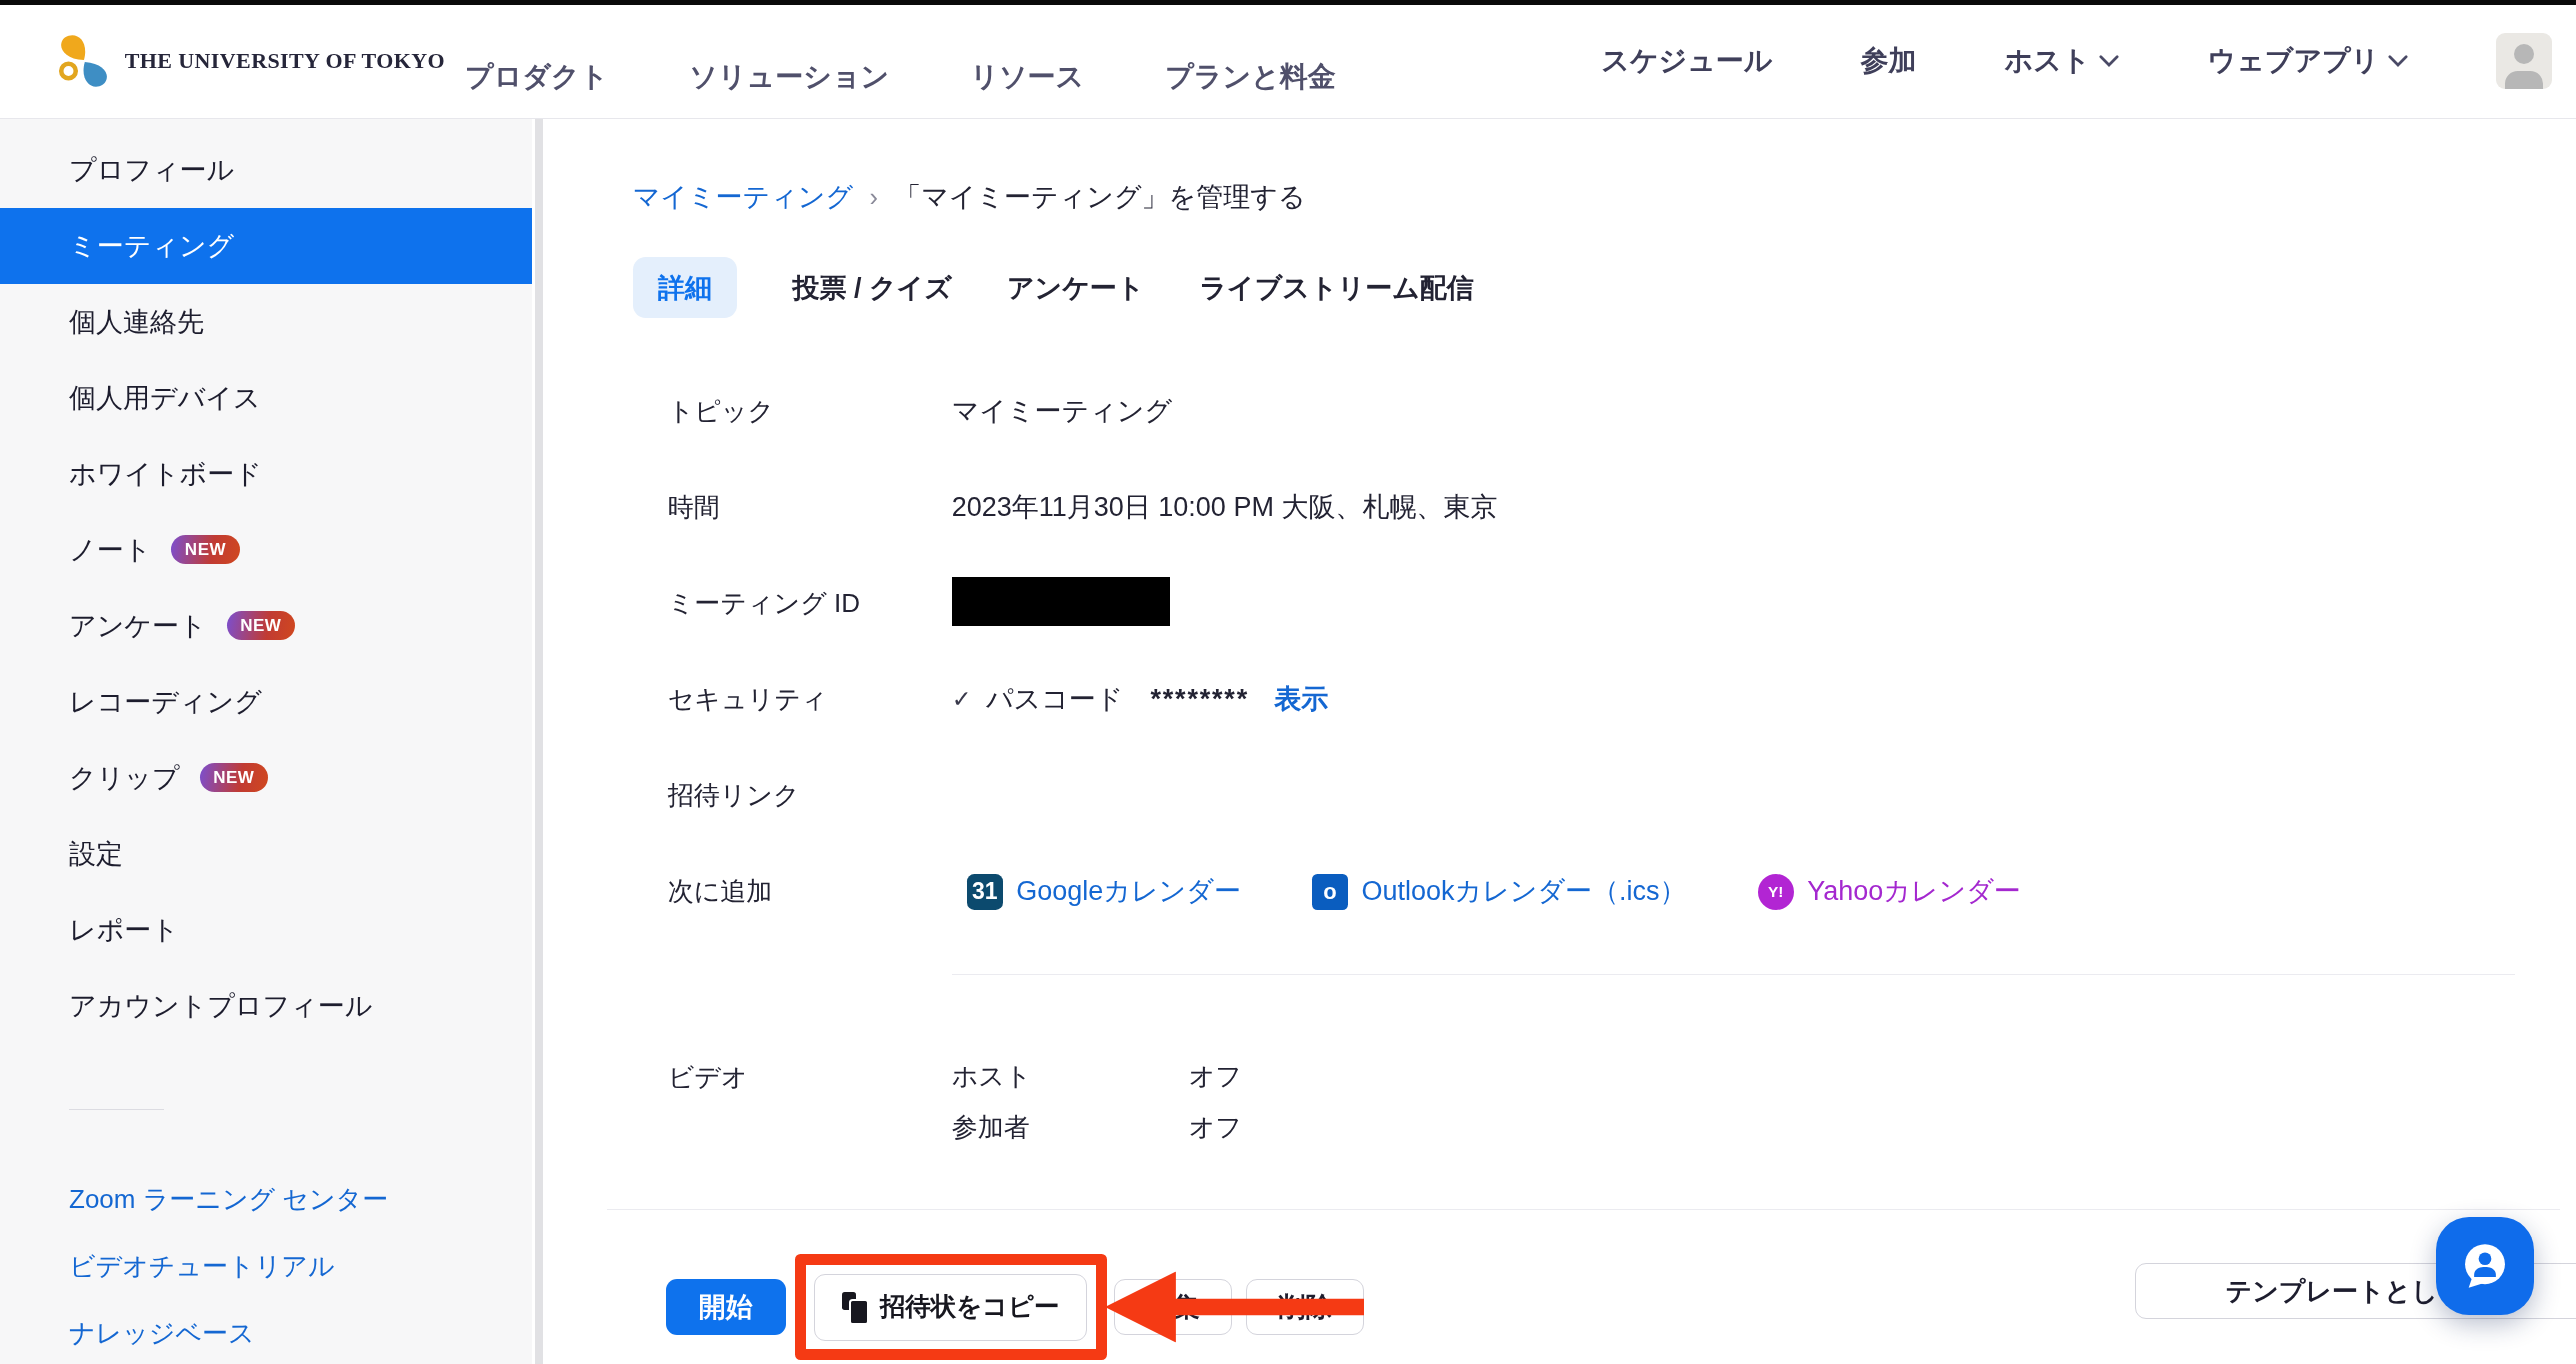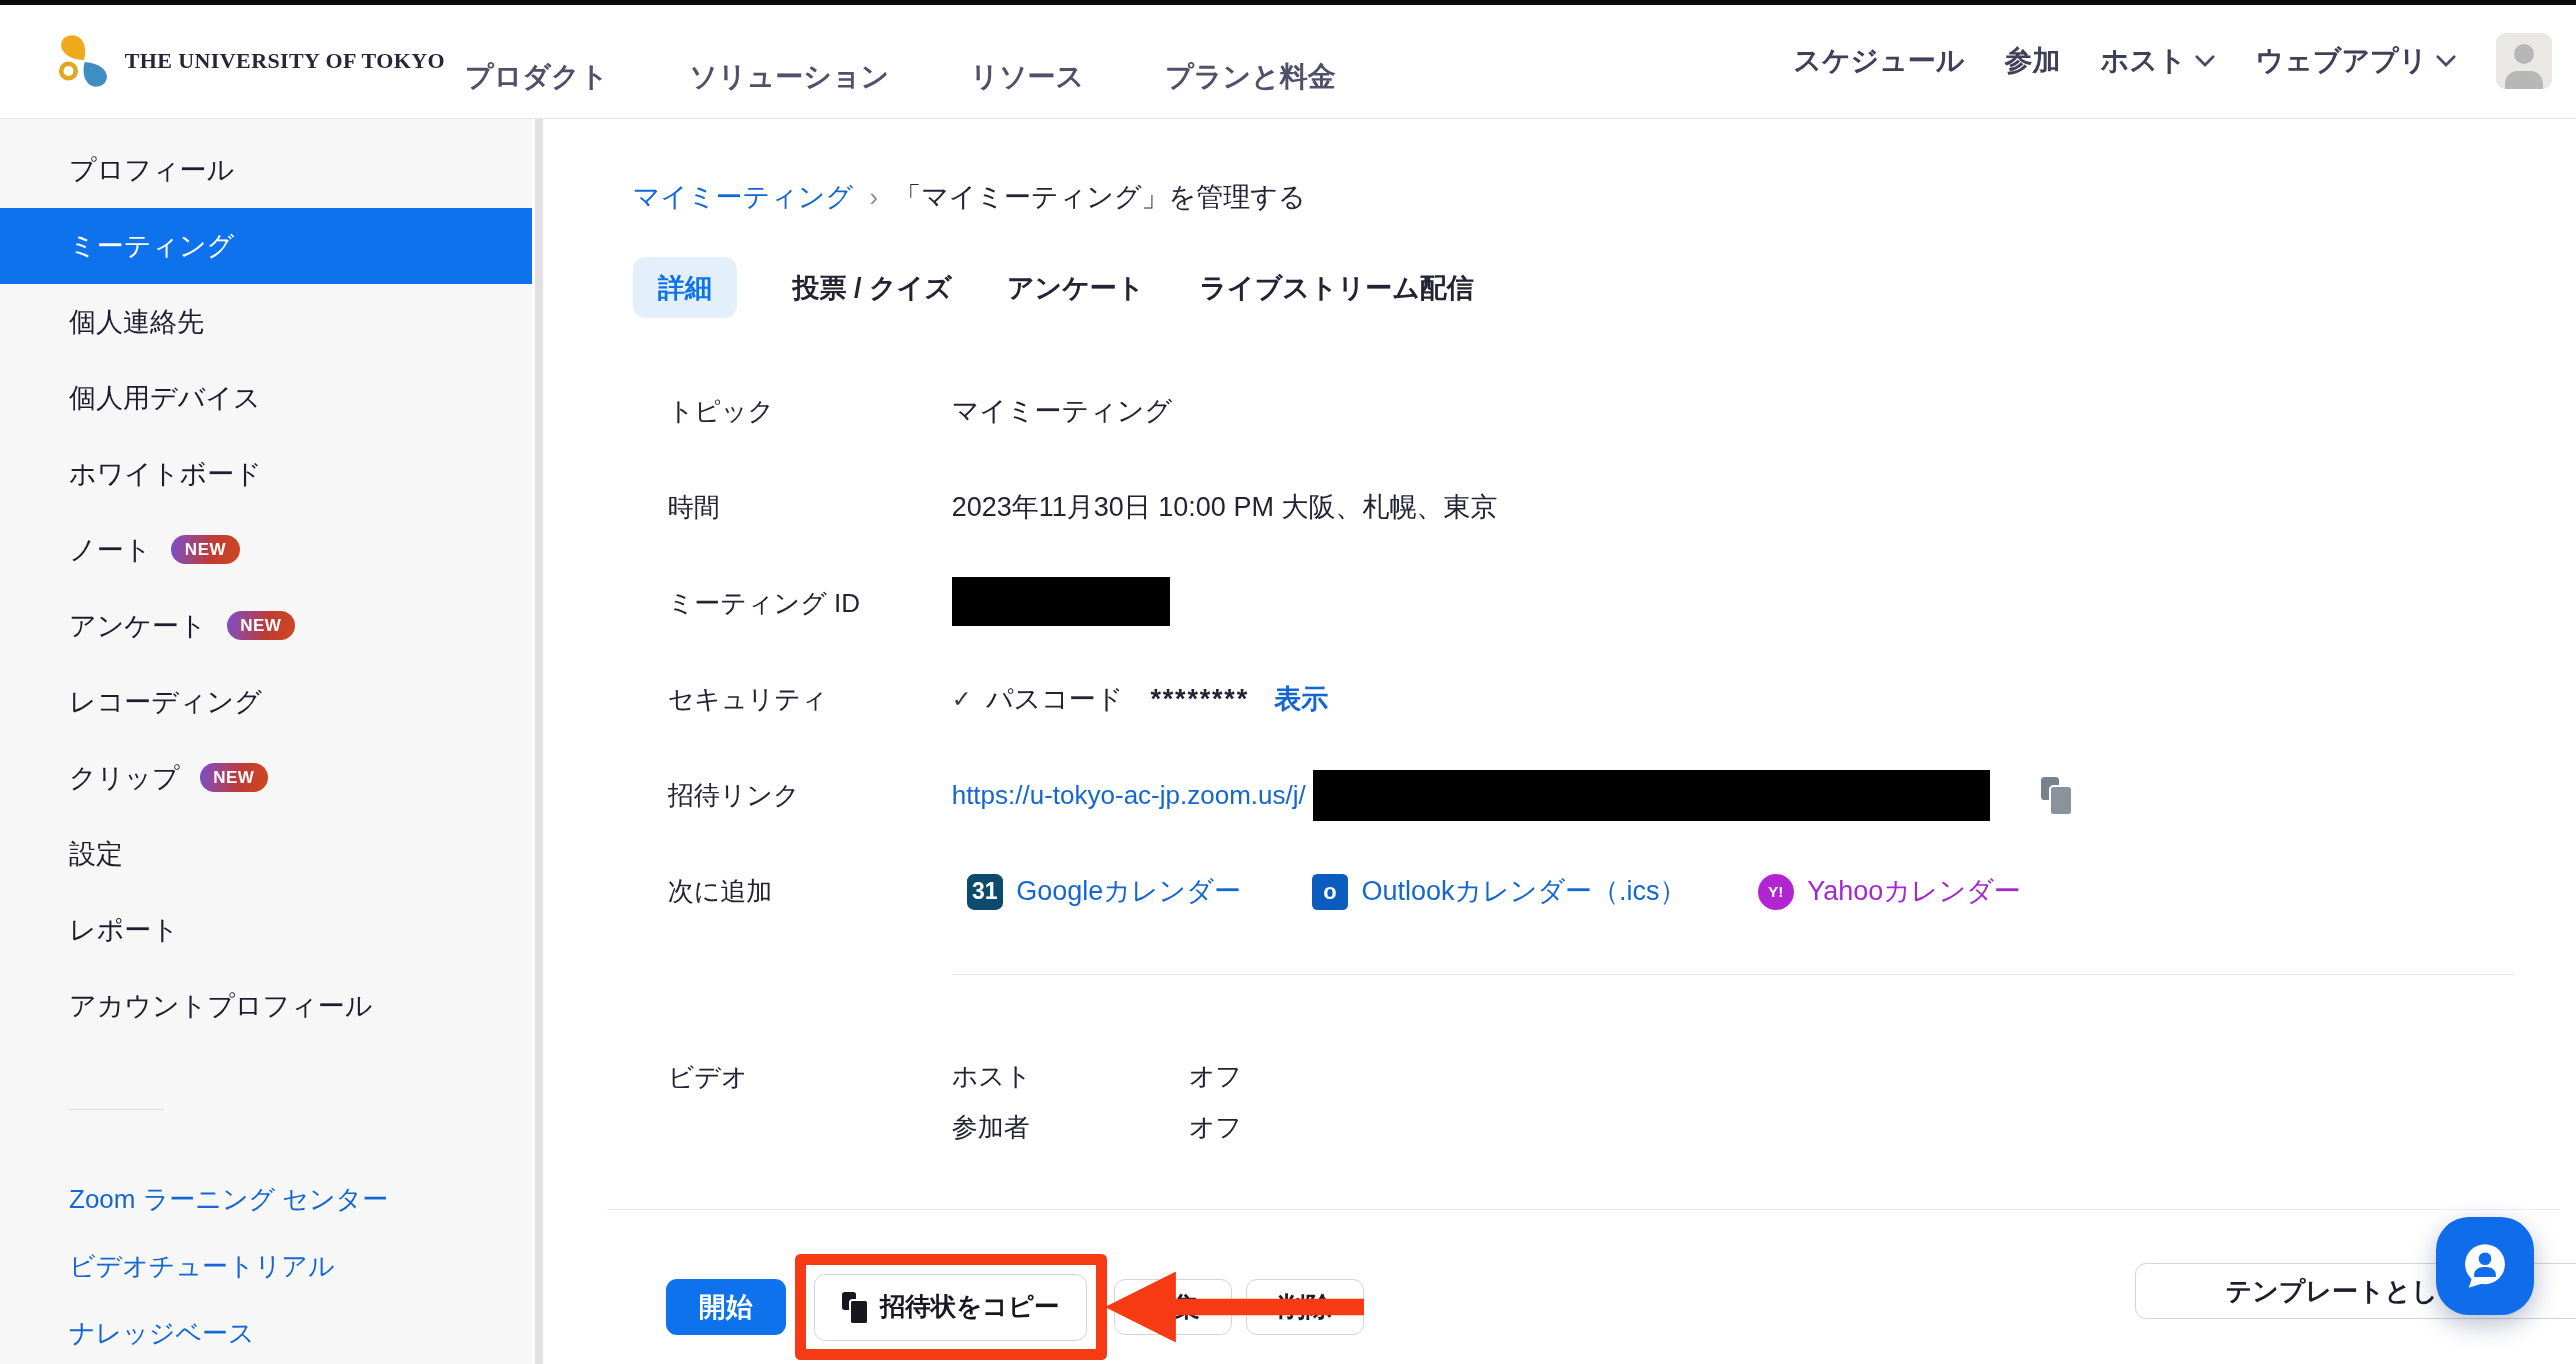--- a/index.html
+++ b/index.html
@@ -4,21 +4,21 @@
 <style>
   html,body{margin:0;padding:0;overflow:hidden;background:#fff;}
   body{width:2576px;height:1364px;position:relative;font-family:"Liberation Sans","DejaVu Sans",sans-serif;color:#232333;}
   .topbar{position:absolute;top:0;left:0;width:2576px;height:4.5px;background:#0a0a0a;z-index:20;}
   
   header{position:absolute;top:4.5px;left:0;width:2576px;height:114px;background:#fff;border-bottom:0.9px solid #e7e7ec;display:flex;align-items:center;box-sizing:border-box;padding-left:54px;z-index:10;text-align:right;}
   .logo{display:flex;align-items:center;cursor:pointer;}
   .logo-text{margin-left:12.7px;font-family:"Liberation Serif","DejaVu Serif",serif;font-size:22px;font-weight:600;color:#26263a;letter-spacing:0.4px;white-space:nowrap;}
   .nav-left{display:flex;align-items:center;margin-left:20px;gap:81px;margin-top:32px;}
   .nav-left span{font-size:28px;font-weight:600;color:#50506b;white-space:nowrap;cursor:pointer;}
-  .nav-right{display:flex;align-items:center;margin-left:auto;margin-right:23.6px;gap:40px;}
+  .nav-right{display:flex;align-items:center;margin-left:auto;margin-right:23.6px;gap:88px;}
   .nav-right .nr-item{display:flex;align-items:center;font-size:28px;font-weight:700;color:#3f3f5a;white-space:nowrap;cursor:pointer;}
   .caret{margin-left:9px;display:inline-block;}
   .avatar{width:56px;height:56px;border-radius:9px;background:#eae8e4;position:relative;overflow:hidden;cursor:pointer;}
   .avatar .head{position:absolute;left:50%;top:11px;transform:translateX(-50%);width:20px;height:20px;border-radius:50%;background:#b7b7b7;}
   .avatar .body{position:absolute;left:50%;bottom:-7.3px;transform:translateX(-50%);width:38px;height:25.4px;border-radius:12.7px 12.7px 0 0;background:#b7b7b7;}
   
   .shell{position:absolute;top:119px;left:0;right:0;bottom:0;display:flex;}
   .sidebar{width:532px;flex-shrink:0;background:#f7f7f8;padding-top:12.7px;box-sizing:border-box;}
   .sb-item{height:76px;display:flex;align-items:center;padding-left:69px;font-size:27px;color:#1d1d2e;cursor:pointer;white-space:nowrap;}
   .sb-item.active{background:#0e72ed;color:#fff;}
@@ -210,28 +210,20 @@
         <div class="dlabel">セキュリティ</div>
         <div class="dvalue">
           <span class="check">✓</span>
           <span>パスコード</span>
           <span class="mask">********</span>
           <span class="show-link">表示</span>
         </div>
       </div>
       <div class="drow" style="margin-top:16.3px;">
         <div class="dlabel">招待リンク</div>
-        <div class="dvalue">
-          <span class="invite-url">https://u-tokyo-ac-jp.zoom.us/j/</span>
-          <span class="redact link"></span>
-          <span class="copy-icon">
-              <span class="r1"></span>
-              <span class="r2"></span>
-            </span>
-        </div>
       </div>
       <div class="drow">
         <div class="dlabel">次に追加</div>
         <div class="dvalue addto">
           <span class="cal-item">
             <span class="cal-icon google">31</span>
             <span class="cal-label">Googleカレンダー</span>
           </span>
           <span class="cal-item">
             <span class="cal-icon outlook">o</span>

